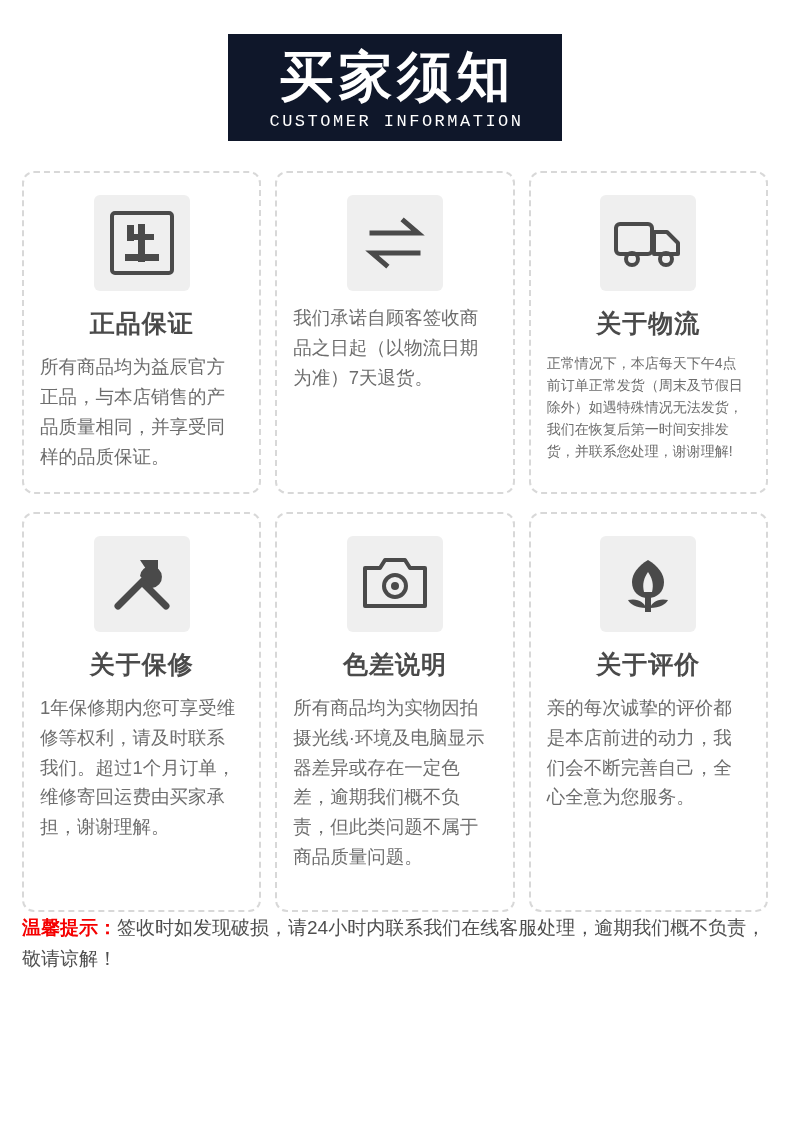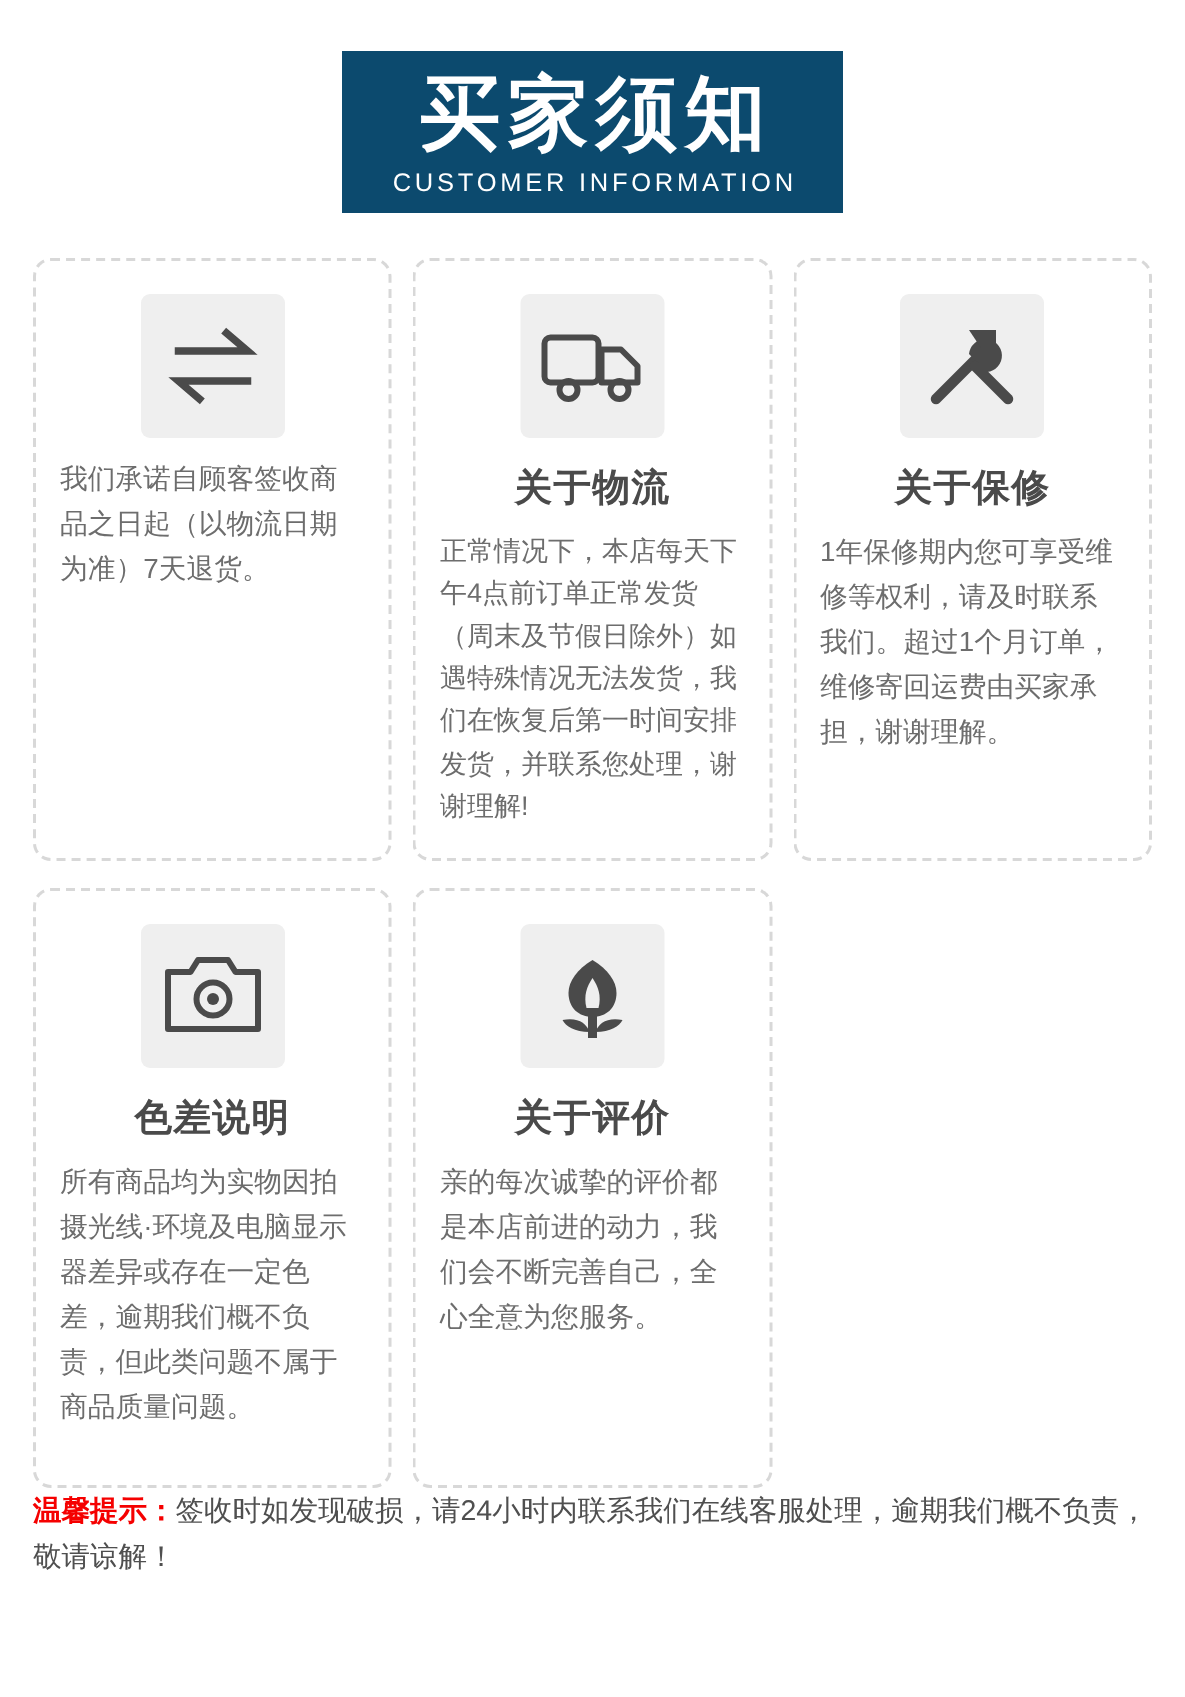--- a/index.html
+++ b/index.html
@@ -14,39 +14,39 @@
     height: 1131px;
     position: relative;
     background: #fff;
     padding: 0 22px;
   }
 
   
   .header {
     margin: 34px auto 0;
     width: 334px;
-    background: #0c4a6e;
+    background: #0f172a;
     padding: 14px 0 10px;
     text-align: center;
   }
   .header .cn {
     color: #ffffff;
     font-size: 54px;
     font-weight: bold;
     letter-spacing: 5px;
     line-height: 1.05;
     text-indent: 5px;
   }
   .header .en {
     color: #ffffff;
     font-size: 17px;
     letter-spacing: 2.5px;
     margin-top: 7px;
     text-indent: 3px;
-    font-family: Liberation Sans, sans-serif;
+    font-family: Liberation Mono, monospace;
   }
 
   
   .grid {
     margin-top: 30px;
     display: grid;
     grid-template-columns: repeat(3, 1fr);
     column-gap: 14px;
     row-gap: 18px;
   }
@@ -80,21 +80,21 @@
     text-align: center;
   }
   .card-body {
     margin-top: 12px;
     font-size: 18.5px;
     line-height: 1.62;
     color: #6d6d6d;
     text-align: left;
     width: 100%;
   }
-  .card-body.tight { font-size: 18px; line-height: 1.58; }
+  .card-body.tight { font-size: 14px; line-height: 1.58; }
 
   
   .footer {
     font-size: 19px;
     line-height: 1.65;
     color: #4f4f4f;
   }
   .footer .lead {
     color: #f50000;
     font-weight: bold;
@@ -105,20 +105,33 @@
 
 <div class="page">
 
   <div class="header">
     <div class="cn">买家须知</div>
     <div class="en">CUSTOMER   INFORMATION</div>
   </div>
 
   <div class="grid">
 
+    <div class="card">
+      <div class="icon-box">
+        <svg width="66" height="66" viewBox="0 0 66 66">
+          <rect x="3" y="3" width="60" height="60" rx="3" fill="none" stroke="#4a4a4a" stroke-width="4"></rect>
+          <rect x="29" y="14" width="7" height="38" fill="#4a4a4a"></rect>
+          <rect x="16" y="44" width="34" height="7" fill="#4a4a4a"></rect>
+          <rect x="20" y="24" width="25" height="6" fill="#4a4a4a"></rect>
+          <rect x="18" y="15" width="7" height="16" fill="#4a4a4a"></rect>
+        </svg>
+      </div>
+      <div class="card-title">正品保证</div>
+      <div class="card-body">所有商品均为益辰官方正品，与本店销售的产品质量相同，并享受同样的品质保证。</div>
+    </div>
 
     <div class="card">
       <div class="icon-box">
         <svg width="70" height="56" viewBox="0 0 70 56">
           <path d="M12 18 H58 L44 6" fill="none" stroke="#4a4a4a" stroke-width="5" stroke-linecap="square" stroke-linejoin="miter"></path>
           <path d="M58 38 H12 L26 50" fill="none" stroke="#4a4a4a" stroke-width="5" stroke-linecap="square" stroke-linejoin="miter"></path>
         </svg>
       </div>
       <div class="card-body">我们承诺自顾客签收商品之日起（以物流日期为准）7天退货。</div>
     </div>

